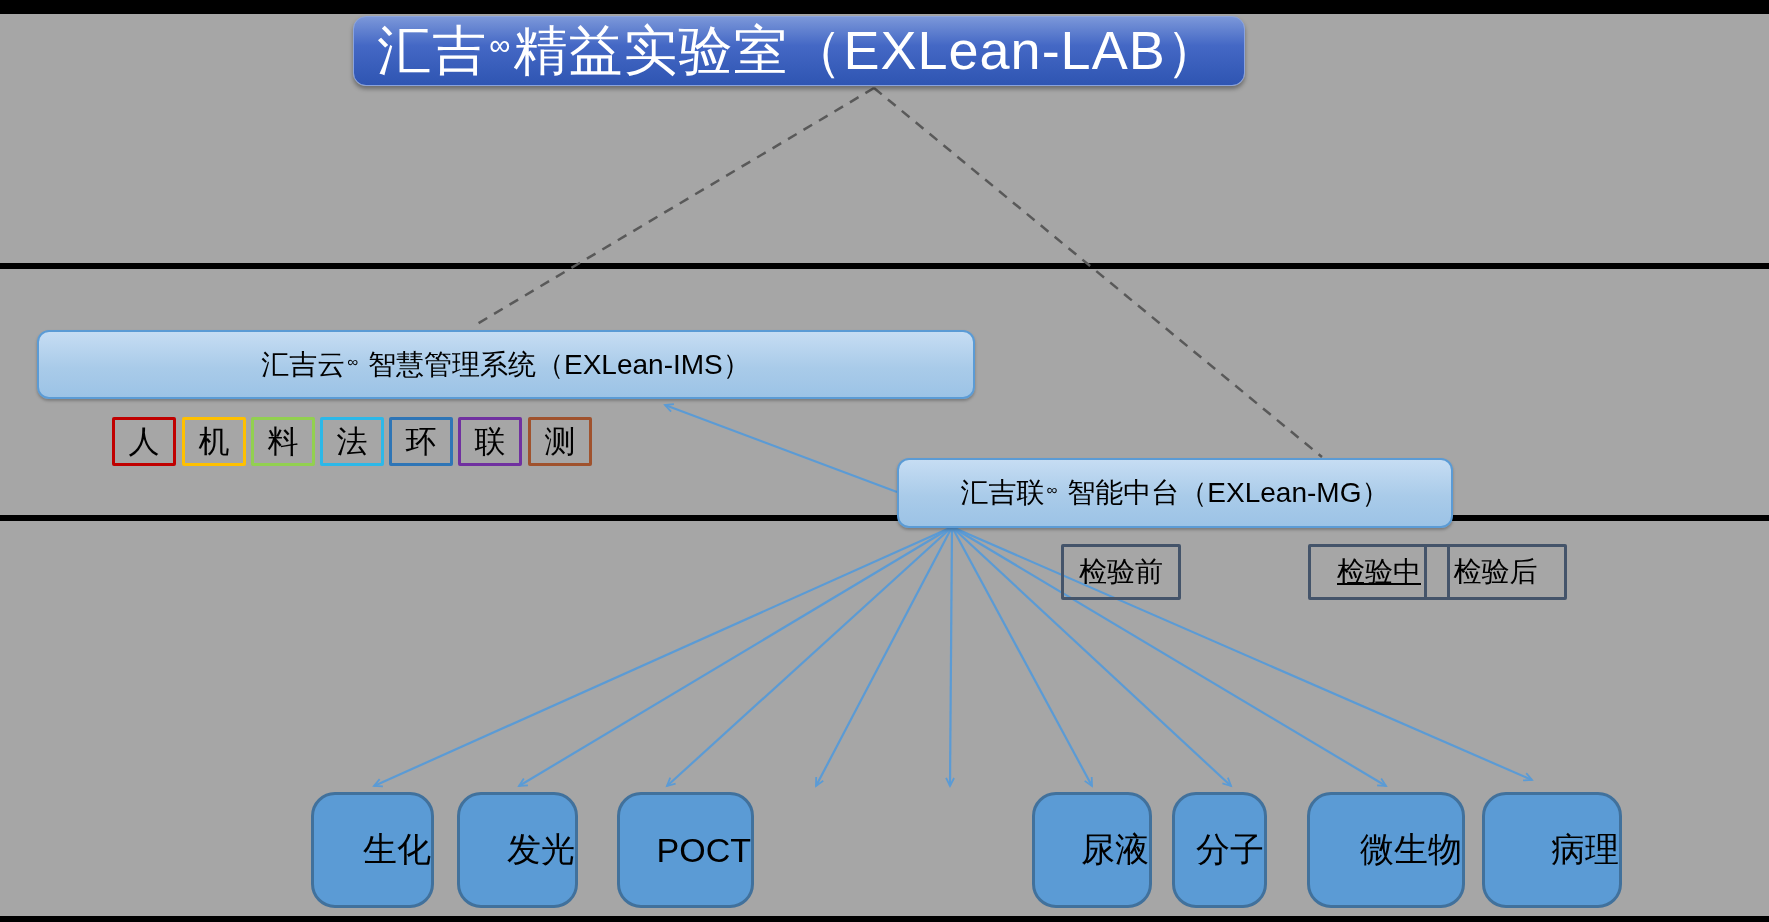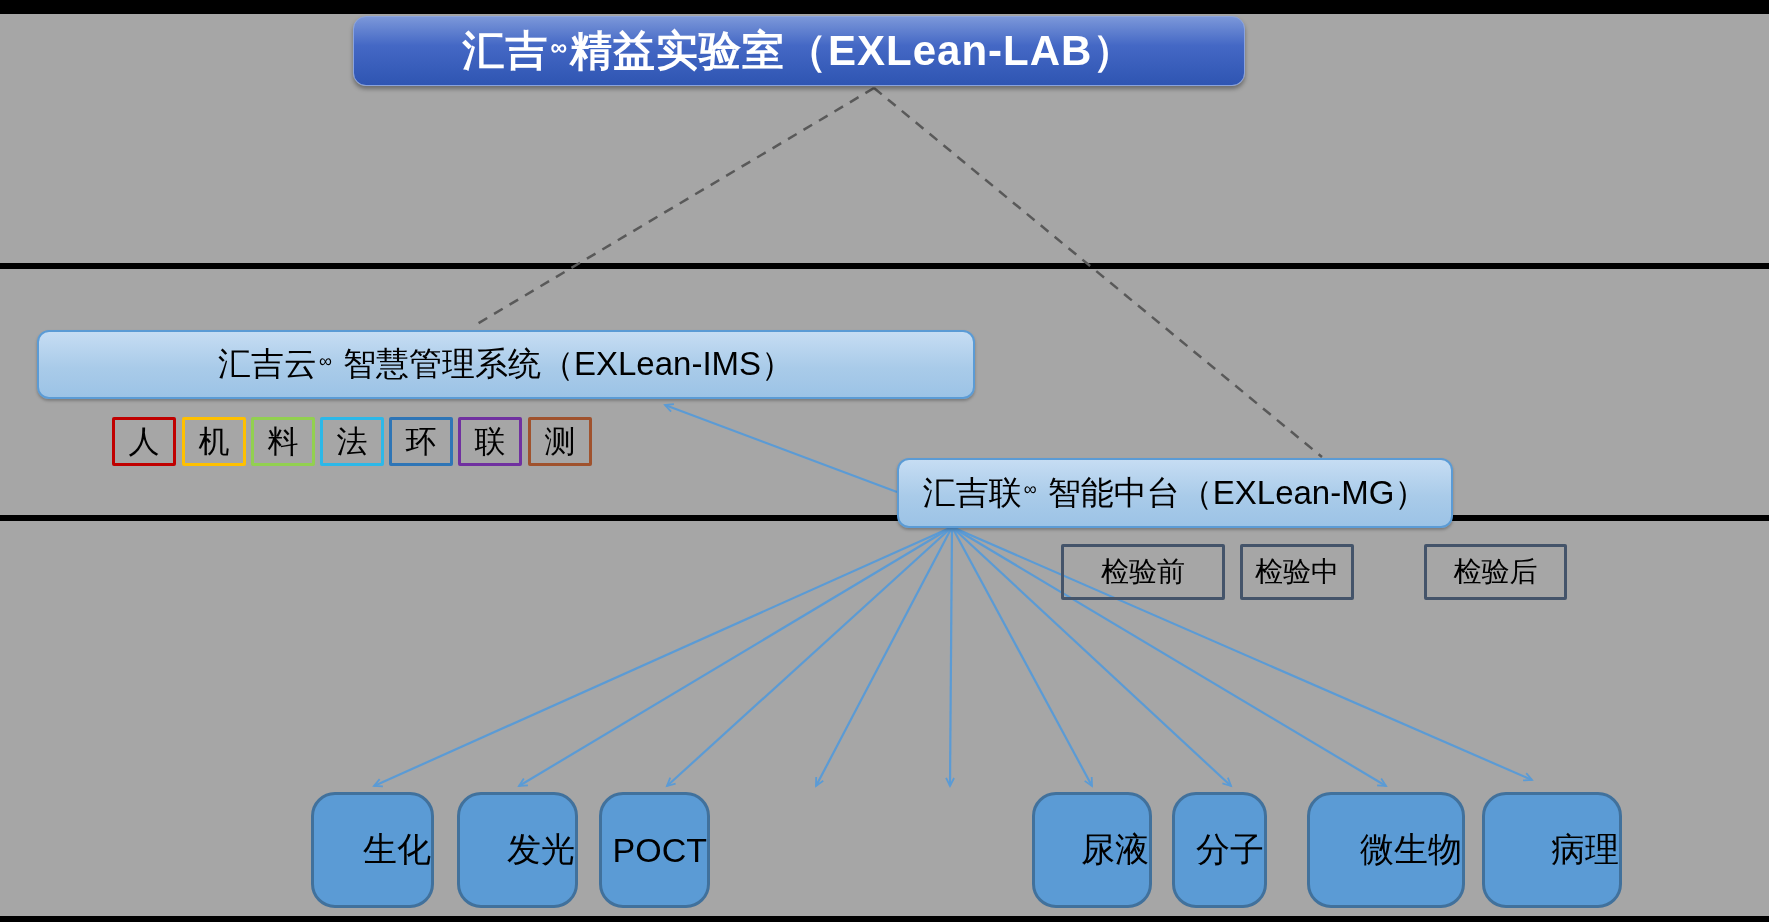--- a/index.html
+++ b/index.html
@@ -18,53 +18,53 @@
   #connectors{position:absolute;left:0;top:0;z-index:2;}
 
   .box{position:absolute;display:flex;align-items:center;justify-content:center;box-sizing:border-box;}
 
   
   #banner{
     left:353px;top:16px;width:892px;height:70px;border-radius:13px;z-index:3;
     background:linear-gradient(180deg,#7b97d9 0%,#4468c5 42%,#2f55b2 100%);
     border:1px solid #8aa3dd;
     box-shadow:0 3px 4px rgba(0,0,0,0.35);
-    color:#fff;font-size:42px;font-weight:700;letter-spacing:1px;
+    color:#fff;font-size:54px;font-weight:400;letter-spacing:1px;
   }
   
   .sysbox{
     background:linear-gradient(180deg,#c6ddf3 0%,#a9cbe9 55%,#9cc3e6 100%);
     border:2px solid #5b9bd5;border-radius:12px;z-index:3;
-    font-size:33px;box-shadow:0 2px 3px rgba(0,0,0,0.25);
+    font-size:28px;box-shadow:0 2px 3px rgba(0,0,0,0.25);
   }
   #ims-box{left:37px;top:330px;width:938px;height:69px;}
   #mg-box{left:897px;top:458px;width:556px;height:70px;}
   .sup{font-size:0.55em;position:relative;top:-0.45em;margin:0 2px;}
 
   
   .factor{
     top:417px;height:49px;width:64px;border:3px solid #888;border-radius:2px;
     font-size:31px;z-index:3;background:transparent;
   }
   .f0{left:112px;} .f1{left:182px;} .f2{left:251px;} .f3{left:320px;}
   .f4{left:389px;} .f5{left:458px;} .f6{left:528px;}
 
   
   .phase{
     top:544px;height:56px;border:3px solid #44546a;border-radius:2px;
     font-size:28px;z-index:3;background:transparent;
   }
-  .p0{left:1061px;width:164px;} .p1{left:1240px;width:114px;} .p2{left:1424px;width:143px;}
+  .p0{left:1061px;width:120px;} .p1{left:1308px;width:142px;text-decoration:underline;} .p2{left:1424px;width:143px;}
 
   
   .disc{
     top:792px;height:116px;border-radius:24px;z-index:3;
     background:#5b9bd5;border:3px solid #41719c;font-size:34px;justify-content:flex-end;
   }
-  .d0{left:311px;width:123px;} .d1{left:457px;width:121px;padding-left:39px;} .d2{left:599px;width:111px;}
+  .d0{left:311px;width:123px;} .d1{left:457px;width:121px;padding-left:39px;} .d2{left:617px;width:137px;}
   .d3{left:755px;width:118px;} .d4{left:889px;width:121px;} .d5{left:1032px;width:120px;}
   .d6{left:1172px;width:95px;} .d7{left:1307px;width:158px;} .d8{left:1482px;width:140px;}
 </style>
 </head>
 <body>
 
 <div id="stage">
 
   <div class="hbar" id="bar-top"></div>
   <div class="hbar" id="bar-mid1"></div>

